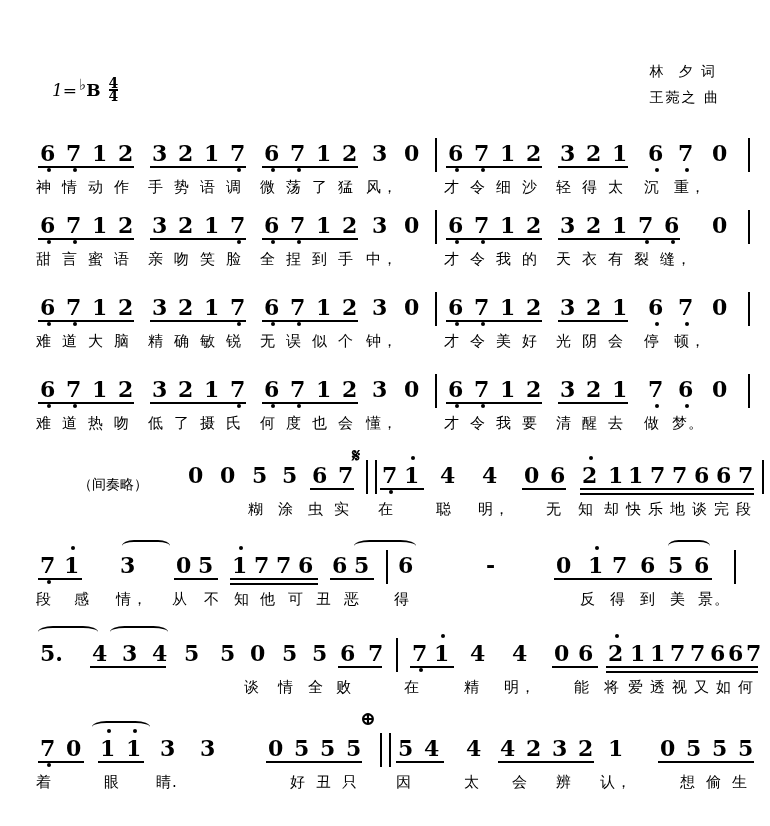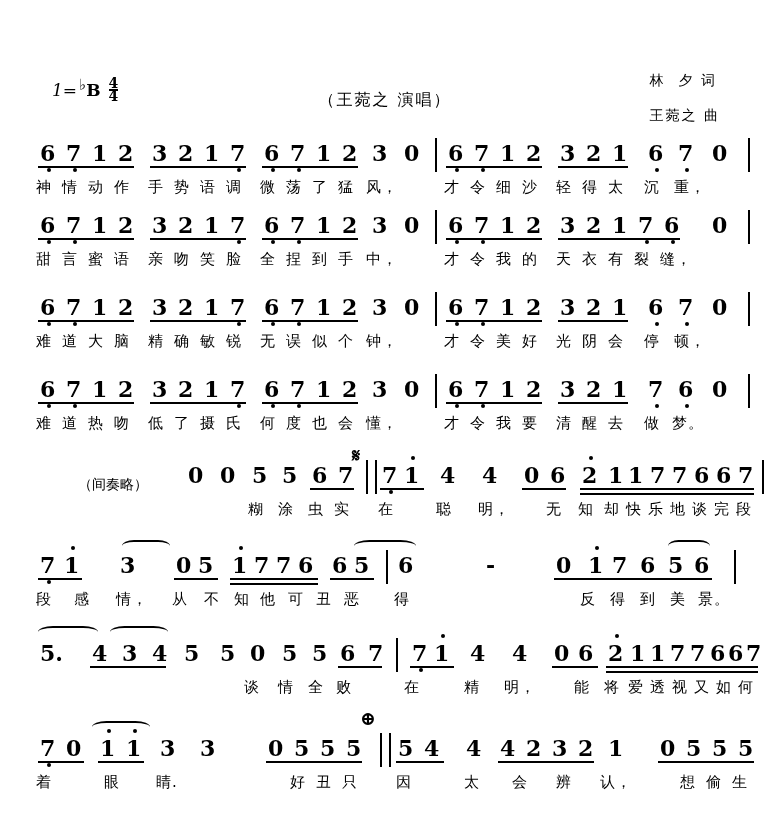--- a/index.html
+++ b/index.html
@@ -45,21 +45,21 @@
   }
   .credits {
     position: absolute;
     top: 58px;
     right: 50px;
     font-size: 14px;
     line-height: 26px;
     text-align: left;
     letter-spacing: 2px;
   }
-  .credit-line { white-space: pre; margin-top: 9px; }
+  .credit-line { white-space: pre; }
 
   .keysig {
     position: absolute;
     top: 78px;
     left: 52px;
     font-size: 17px;
     font-style: italic;
     display: flex;
     align-items: center;
   }
@@ -177,21 +177,20 @@
     position: absolute;
     font-size: 14px;
     font-family: "DejaVu Sans", sans-serif;
   }
 </style>
 </head>
 <body>
 
 <div class="sheet">
 
-  <div class="subtitle">（王菀之  演唱）</div>
   <div class="credits">
     <div class="credit-line">林  夕 词</div>
     <div class="credit-line">王菀之 曲</div>
   </div>
 
   <div class="keysig">
     <span>1=</span>
       <span class="flat">♭</span>
       <span class="bnote">B</span>
     <span class="timesig">

